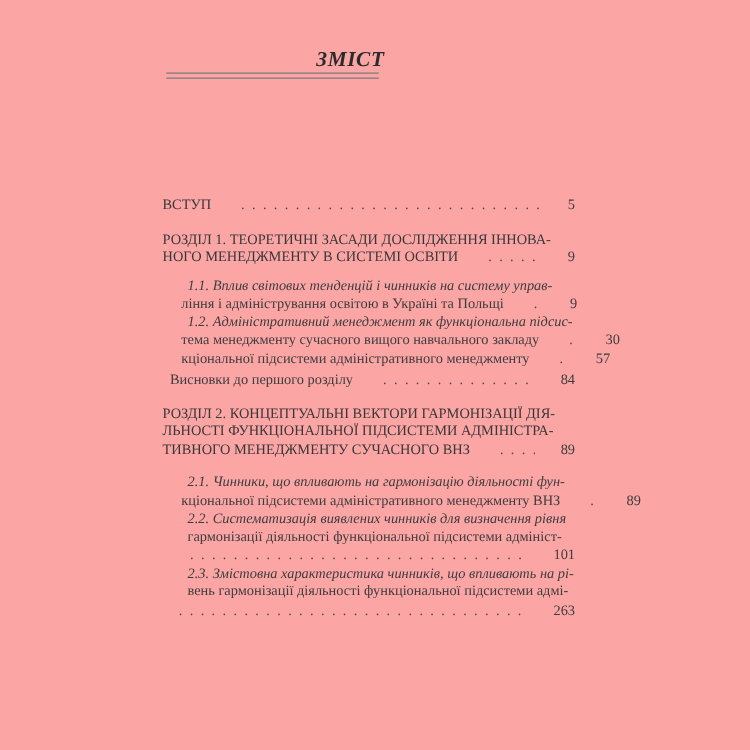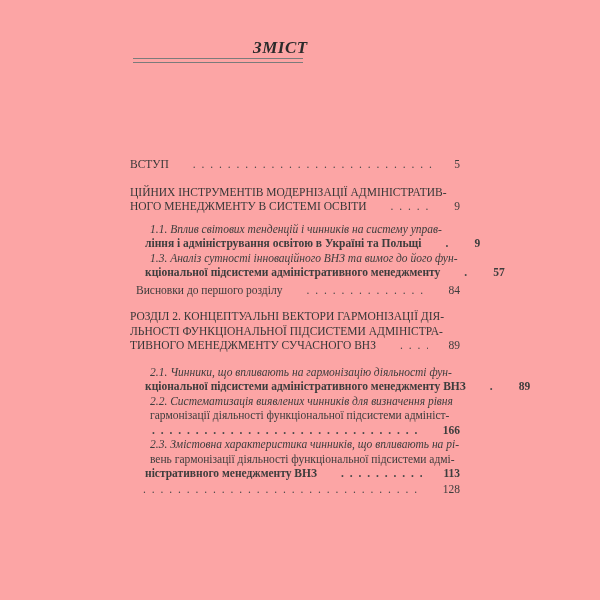--- a/index.html
+++ b/index.html
@@ -70,21 +70,21 @@
   .pg {
     flex: 0 0 auto;
     text-align: right;
     white-space: nowrap;
   }
   
   .entry.sub {
     padding-left: 15px;
     text-indent: 5px;
   }
-  .entry.sub .line.last { text-indent: 0; font-weight: bold; }
+  .entry.sub .line.last { text-indent: 0; }
   .entry.sub .line.first-of-sub { text-indent: 5px; font-style: italic; }
   .entry.concl { padding-left: 6px; }
   
   .e0  { margin-bottom: 13px; }
   .e1  { margin-bottom: 8px; }
   .e5  { margin-top: 3px; margin-bottom: 12px; }
   .e6  { margin-bottom: 12px; }
   .e10 { margin-top: 1px; }
   .caps { color: #383838; }
 </style>
@@ -100,40 +100,47 @@
 
     <div class="entry main e0">
       <div class="line last">
         <span class="txt caps">ВСТУП</span>
         <span class="leader"></span>
         <span class="pg">5</span>
       </div>
     </div>
 
     <div class="entry main e1">
-      <div class="line caps">ЦІЙНИХ ІНСТРУМЕНТІВ МОДЕРНІЗАЦІЇ АДМІНІСТРАТИВ-</div>
+      <div class="line caps">РОЗДІЛ 1. ТЕОРЕТИЧНІ ЗАСАДИ ДОСЛІДЖЕННЯ ІННОВА-</div>
       <div class="line last">
         <span class="txt caps">НОГО МЕНЕДЖМЕНТУ  В СИСТЕМІ ОСВІТИ</span>
         <span class="leader"></span>
         <span class="pg">9</span>
       </div>
     </div>
 
     <div class="entry sub e2">
       <div class="line first-of-sub">1.1. Вплив світових тенденцій і чинників на систему управ-</div>
       <div class="line last">
         <span class="txt">ління і адміністрування освітою в Україні та Польщі</span>
         <span class="leader"></span>
         <span class="pg">9</span>
       </div>
     </div>
 
+    <div class="entry sub e3">
+      <div class="line first-of-sub">1.2. Адміністративний менеджмент як функціональна підсис-</div>
+      <div class="line last">
+        <span class="txt">тема менеджменту сучасного вищого навчального закладу</span>
+        <span class="leader"></span>
+        <span class="pg">30</span>
+      </div>
+    </div>
 
     <div class="entry sub e4">
-      <div class="line first-of-sub">1.3. Аналіз сутності інноваційного ВНЗ та вимог до його фун-</div>
       <div class="line last">
         <span class="txt">кціональної підсистеми адміністративного менеджменту</span>
         <span class="leader"></span>
         <span class="pg">57</span>
       </div>
     </div>
 
     <div class="entry concl e5">
       <div class="line last">
         <span class="txt">Висновки до першого розділу</span>
@@ -159,35 +166,30 @@
         <span class="leader"></span>
         <span class="pg">89</span>
       </div>
     </div>
 
     <div class="entry sub e8">
       <div class="line first-of-sub">2.2. Систематизація виявлених чинників для визначення рівня</div>
       <div class="line">гармонізації діяльності функціональної підсистеми адмініст-</div>
       <div class="line last">
         <span class="leader"></span>
-        <span class="pg">166</span>
+        <span class="pg">101</span>
       </div>
     </div>
 
     <div class="entry sub e9">
       <div class="line first-of-sub">2.3. Змістовна характеристика чинників, що впливають на рі-</div>
       <div class="line">вень гармонізації діяльності функціональної підсистеми адмі-</div>
-      <div class="line last">
-        <span class="txt">ністративного менеджменту ВНЗ</span>
-        <span class="leader"></span>
-        <span class="pg">113</span>
-      </div>
     </div>
 
     <div class="entry concl e10">
       <div class="line last">
         <span class="leader"></span>
-        <span class="pg">128</span>
+        <span class="pg">263</span>
       </div>
     </div>
 
   </div>
 </div>
 
 </body></html>

